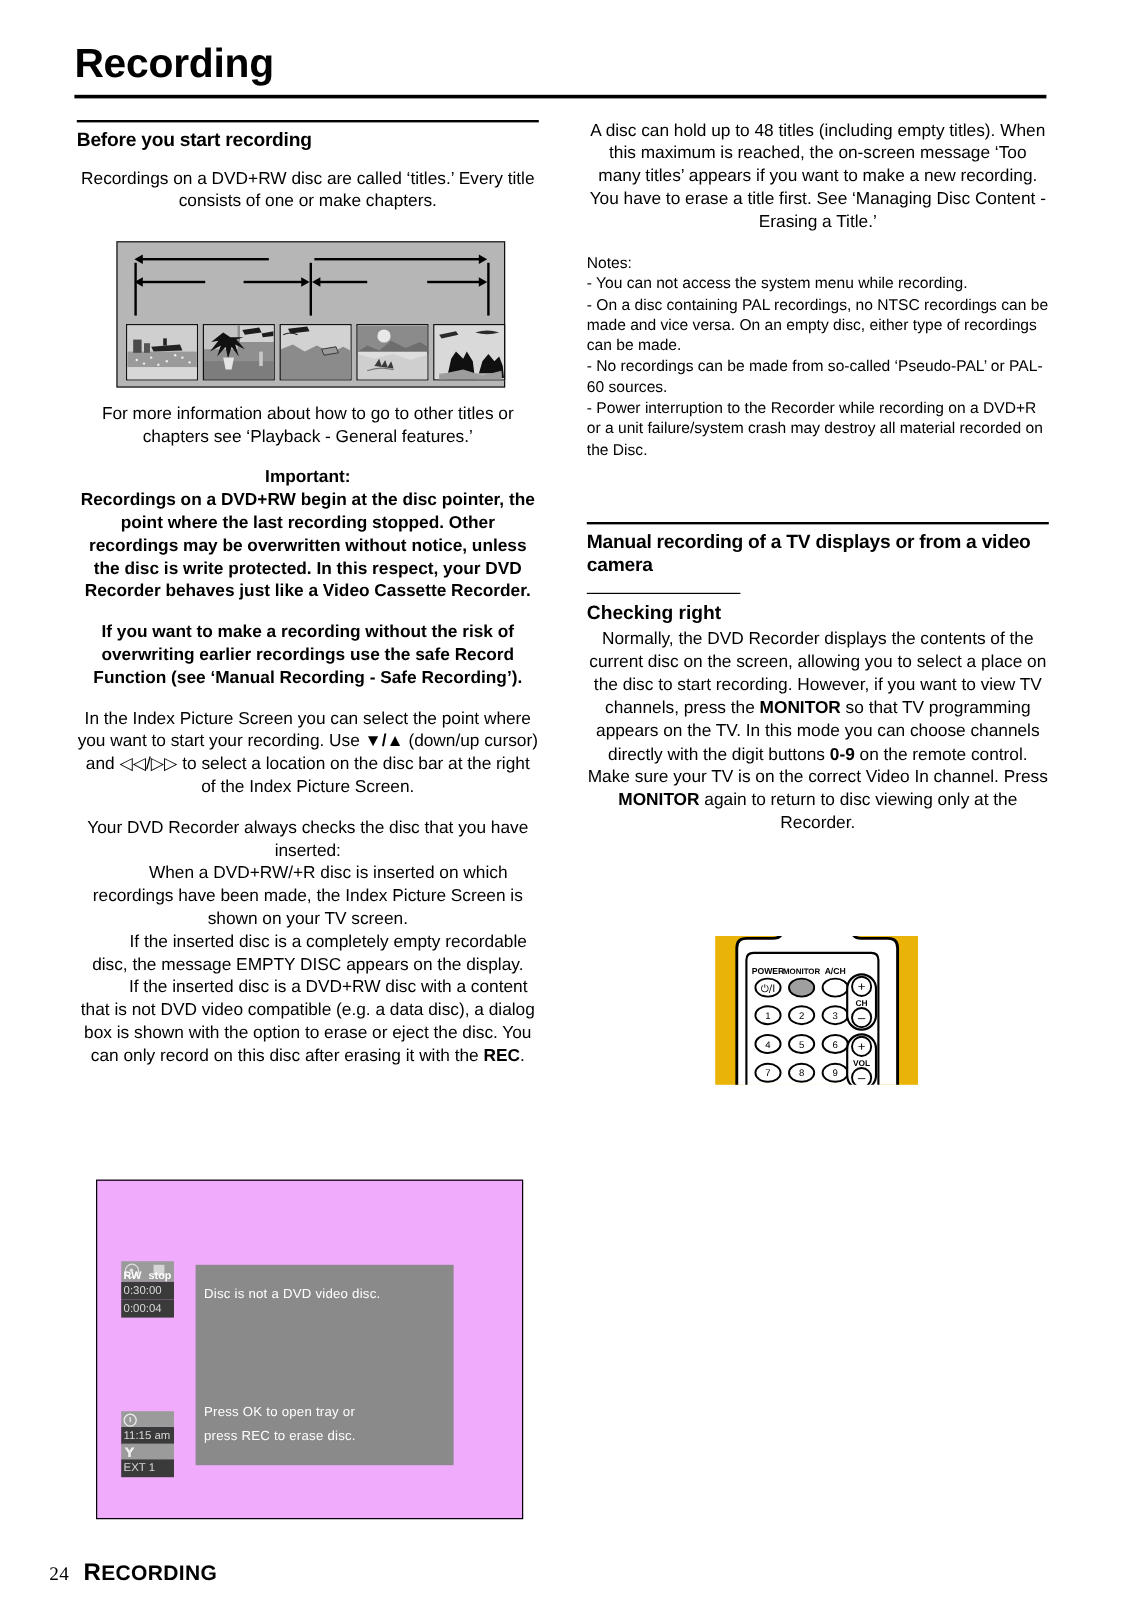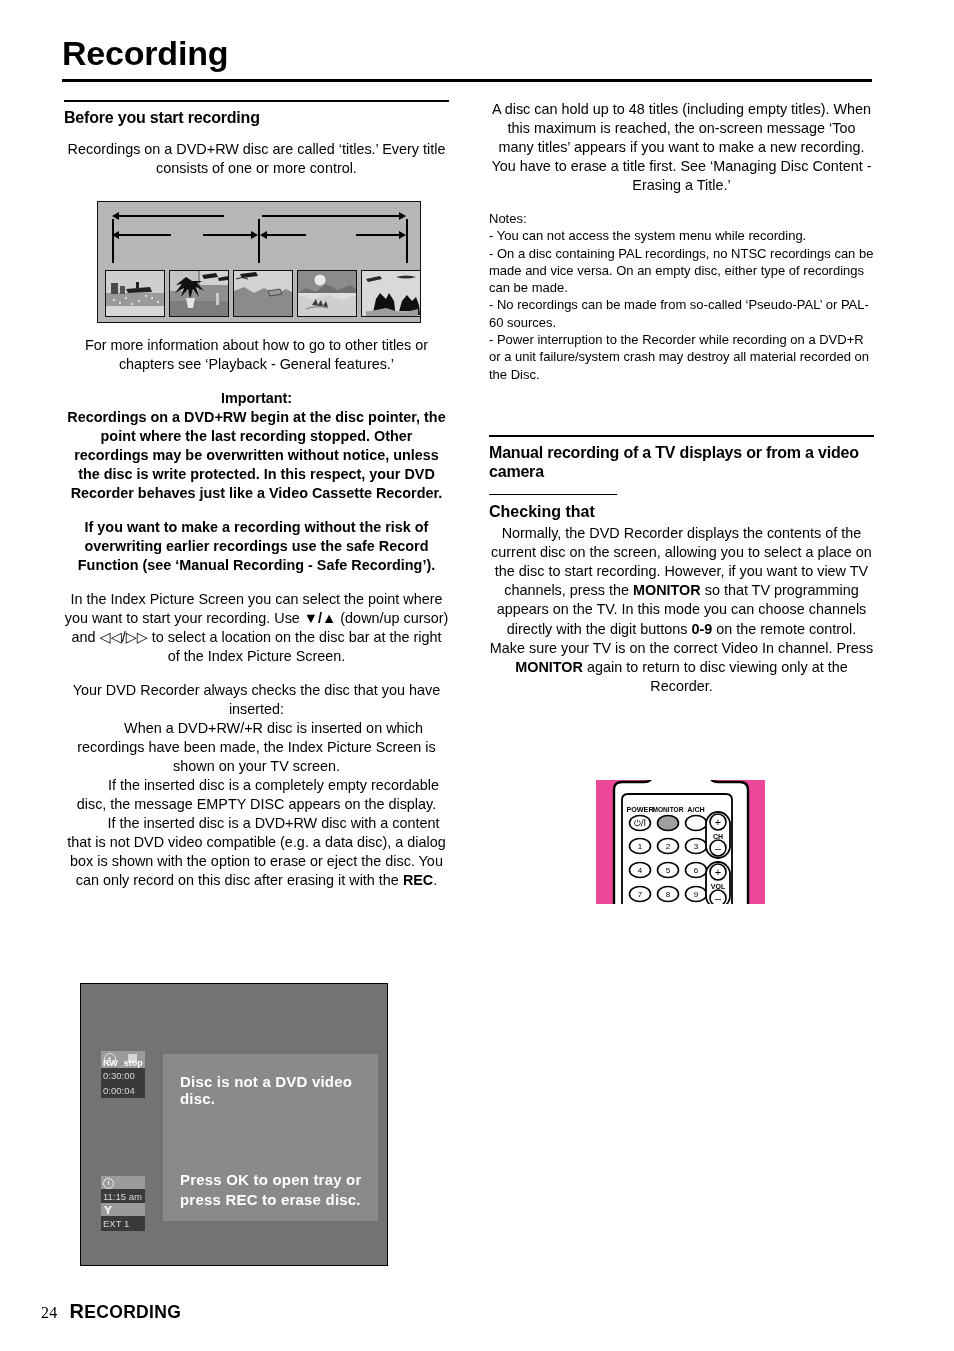--- a/index.html
+++ b/index.html
@@ -61,31 +61,31 @@
   .ah-right { border-top:4px solid transparent; border-bottom:4px solid transparent; border-left:7px solid #000; }
 
   .thumbs { position:absolute; left:7px; top:68px; display:flex; gap:4px; }
   .thumb {
     width:60px; height:47px; border:1.2px solid #111; position:relative;
     overflow:hidden; background:#c9c9c9;
   }
 
   
   #osd {
-    position:absolute; left:80px; top:983px; width:308px; height:283px;
-    background:#737373; border:1px solid #000;
+    position:absolute; left:80px; top:983px; width:356px; height:283px;
+    background:#f0abfc; border:1px solid #000;
   }
   #osd .dialog {
     position:absolute; left:82px; top:70px; width:215px; height:167px;
     background:#8a8a8a;
   }
   #osd .dialog .line {
-    position:absolute; left:17px; color:#fff;
+    position:absolute; left:7px; color:#fff;
     font-family:"Liberation Sans", sans-serif;
-    font-size:15px; letter-spacing:0.2px;font-weight:bold;
+    font-size:11px; letter-spacing:0.2px;
   }
   #osd .chip {
     position:absolute; left:20px; width:44px;
     font-family:"Liberation Sans", sans-serif; font-size:9.5px; color:#e9e9e9;
   }
   .chip-top   { background:#9b9b9b; height:17px; position:relative; }
   .chip-lbl   { background:#9b9b9b; height:13px; color:#fff; font-weight:bold;
                 display:flex; align-items:center; }
   .chip-val   { background:#3a3a3a; height:15px; display:flex; align-items:center;
                 padding-left:2px; color:#d8d8d8; }
@@ -116,21 +116,21 @@
     position:absolute; left:0; bottom:0; width:100%; height:11px;
     color:#fff; font-size:9px; font-weight:bold;
     display:flex; align-items:center;
   }
   .rwstop span.a { margin-left:2px; }
   .rwstop span.b { margin-left:6px; }
 
   
   #remote-box {
     position:absolute; left:596px; top:780px; width:169px; height:124px;
-    background:#ec4899;
+    background:#eab308;
   }
 
   
   #footer { position:absolute; left:41px; top:1300px; font-size:0; }
   #footer .num {
     font-size:16px; font-family:"Liberation Serif", serif; letter-spacing:0.3px;
   }
   #footer .word {
     font-size:17.5px; font-weight:bold; margin-left:12px;
     font-variant:small-caps; letter-spacing:0.3px;
@@ -139,21 +139,21 @@
 </style>
 </head>
 <body>
 
 <div id="page-title">Recording</div>
 <div id="title-rule"></div>
 
 <div id="col-left">
   <div class="sec-rule"></div>
   <h2 class="sec-head">Before you start recording</h2>
-  <p class="body">Recordings on a DVD+RW disc are called ‘titles.’ Every title consists of one or more control.</p>
+  <p class="body">Recordings on a DVD+RW disc are called ‘titles.’ Every title consists of one or make chapters.</p>
 </div>
 
 <div id="diagram">
 
   <div class="vline" style="left:14px;  top:17px; height:44px;"></div>
   <div class="vline" style="left:160px; top:17px; height:44px;"></div>
   <div class="vline" style="left:308px; top:17px; height:44px;"></div>
 
   <div class="arrowrow" style="left:20px; top:13px; width:106px;"></div>
   <div class="ahead ah-left" style="left:14px; top:10px;"></div>
@@ -299,21 +299,21 @@
   <p class="notes">- On a disc containing PAL recordings, no NTSC recordings can be made and vice versa. On an empty disc, either type of recordings can be made.</p>
   <p class="notes">- No recordings can be made from so-called ‘Pseudo-PAL’ or PAL-60 sources.</p>
   <p class="notes">- Power interruption to the Recorder while recording on a DVD+R or a unit failure/system crash may destroy all material recorded on the Disc.</p>
 
   <div style="height:52px;"></div>
 
   <div class="sec-rule"></div>
   <h2 class="sec-head">Manual recording of a TV displays or from a video camera</h2>
 
   <div class="sec-rule short"></div>
-  <h3 class="sub-head">Checking that</h3>
+  <h3 class="sub-head">Checking right</h3>
 
   <p class="body"><span>Normally, the DVD Recorder displays the contents of the current disc on the screen, allowing you to select a place on the disc to start recording. However, if you want to view TV channels, press the </span><b>MONITOR</b><span> so that TV programming appears on the TV. In this mode you can choose channels directly with the digit buttons </span><b>0-9</b><span> on the remote control.</span><br><span>Make sure your TV is on the correct Video In channel. Press </span><b>MONITOR</b><span> again to return to disc viewing only at the Recorder.</span></p>
 </div>
 
 <div id="remote-box">
   <svg width="169" height="124" viewBox="0 0 169 124">
 
     <path d="M18 10 q0 -8 8 -8 l22 0 q5 0 7 -3 q3 -4 8 -4 l44 0 q5 0 8 4 q2 3 7 3 l22 0 q8 0 8 8 l0 120 l-134 0 Z" fill="#ffffff" stroke="#000" stroke-width="2.4"></path>
 
     <path d="M26 20 q0 -6 6 -6 l98 0 q6 0 6 6 l0 110 l-110 0 Z" fill="#ffffff" stroke="#000" stroke-width="1.8"></path>

